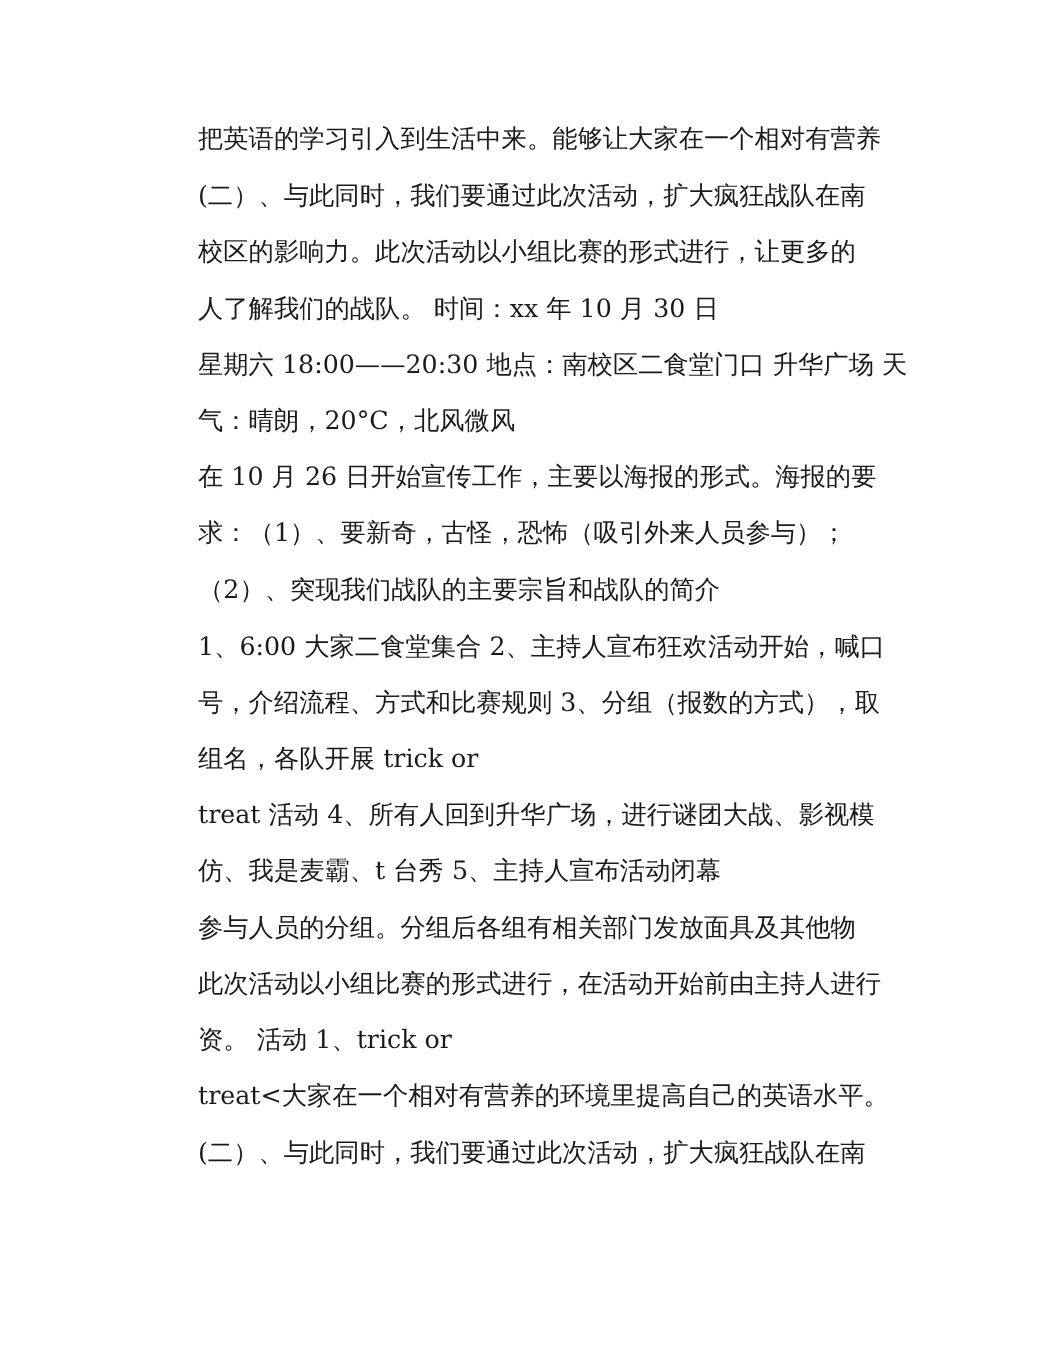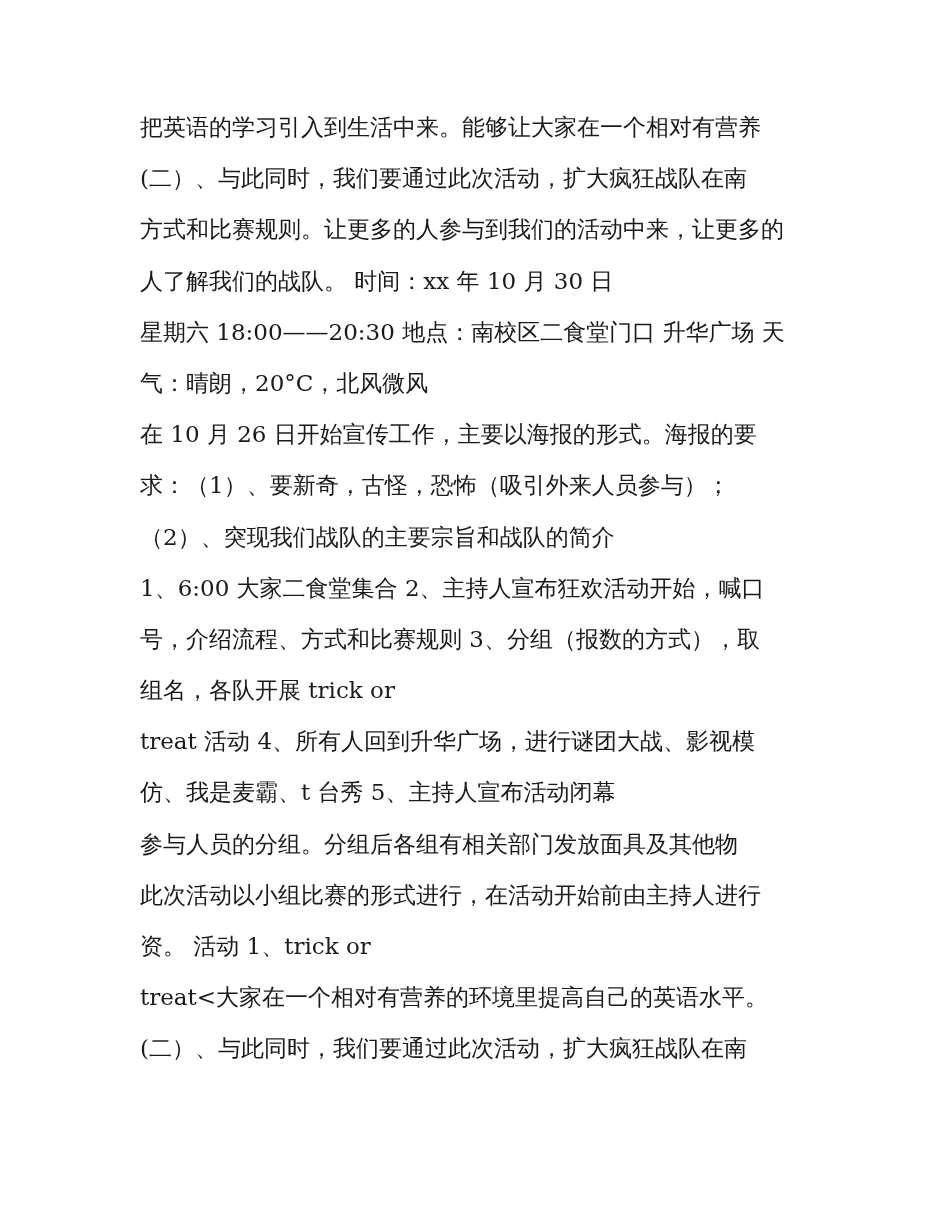--- a/index.html
+++ b/index.html
@@ -20,29 +20,30 @@
       width: 690px;
       font-family: "DejaVu Serif", "Liberation Serif", serif;
       font-size: 23px;
       line-height: 51.2px;
       color: #1a1a1a;
     }
     .line {
       display: block;
       white-space: nowrap;
       height: 51.2px;
+      margin-left: 40px;
     }
   </style>
 </head>
 <body>
 
 <div class="page">
   <span class="line">把英语的学习引入到生活中来。能够让大家在一个相对有营养</span>
   <span class="line">(二）、与此同时，我们要通过此次活动，扩大疯狂战队在南</span>
-  <span class="line">方式和比赛规则。让更多的人参与到我们的活动中来，让更多的</span>
+  <span class="line">校区的影响力。此次活动以小组比赛的形式进行，让更多的</span>
   <span class="line">人了解我们的战队。 时间：xx 年 10 月 30 日</span>
   <span class="line">星期六 18:00——20:30 地点：南校区二食堂门口 升华广场 天</span>
   <span class="line">气：晴朗，20°C，北风微风</span>
   <span class="line">在 10 月 26 日开始宣传工作，主要以海报的形式。海报的要</span>
   <span class="line">求：（1）、要新奇，古怪，恐怖（吸引外来人员参与）；</span>
   <span class="line">（2）、突现我们战队的主要宗旨和战队的简介</span>
   <span class="line">1、6:00 大家二食堂集合 2、主持人宣布狂欢活动开始，喊口</span>
   <span class="line">号，介绍流程、方式和比赛规则 3、分组（报数的方式），取</span>
   <span class="line">组名，各队开展 trick or</span>
   <span class="line">treat 活动 4、所有人回到升华广场，进行谜团大战、影视模</span>

